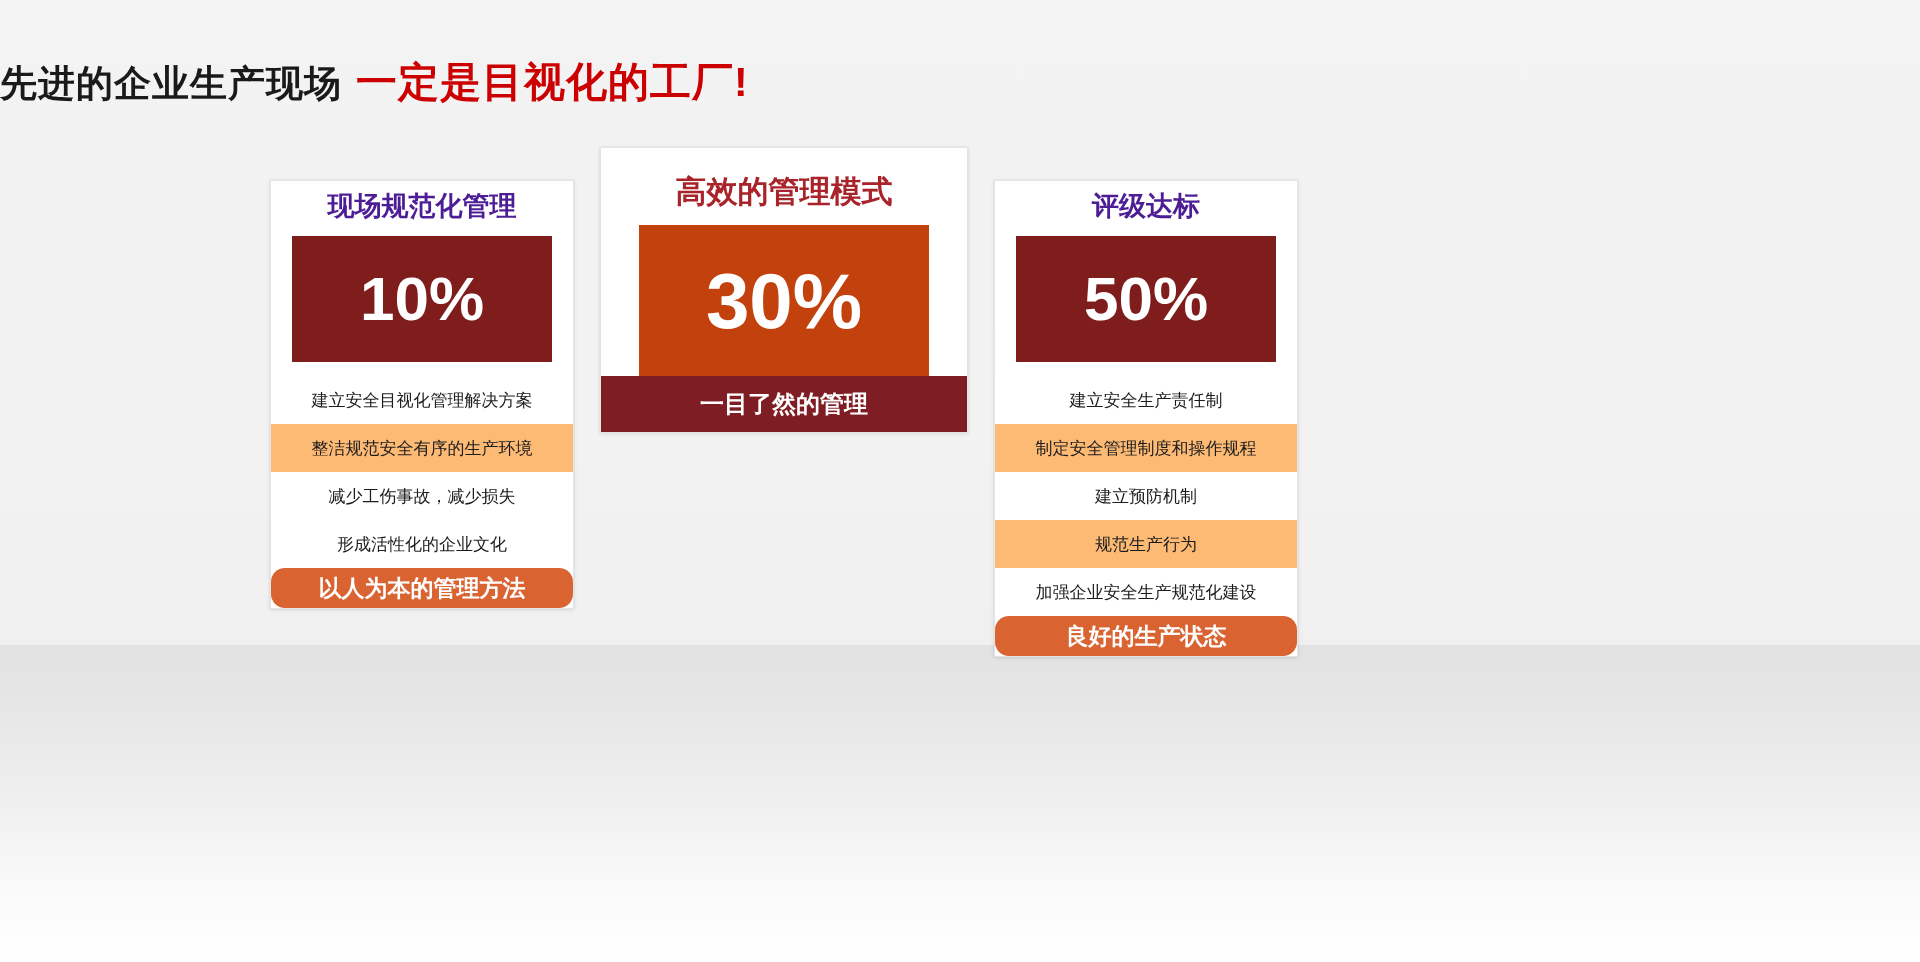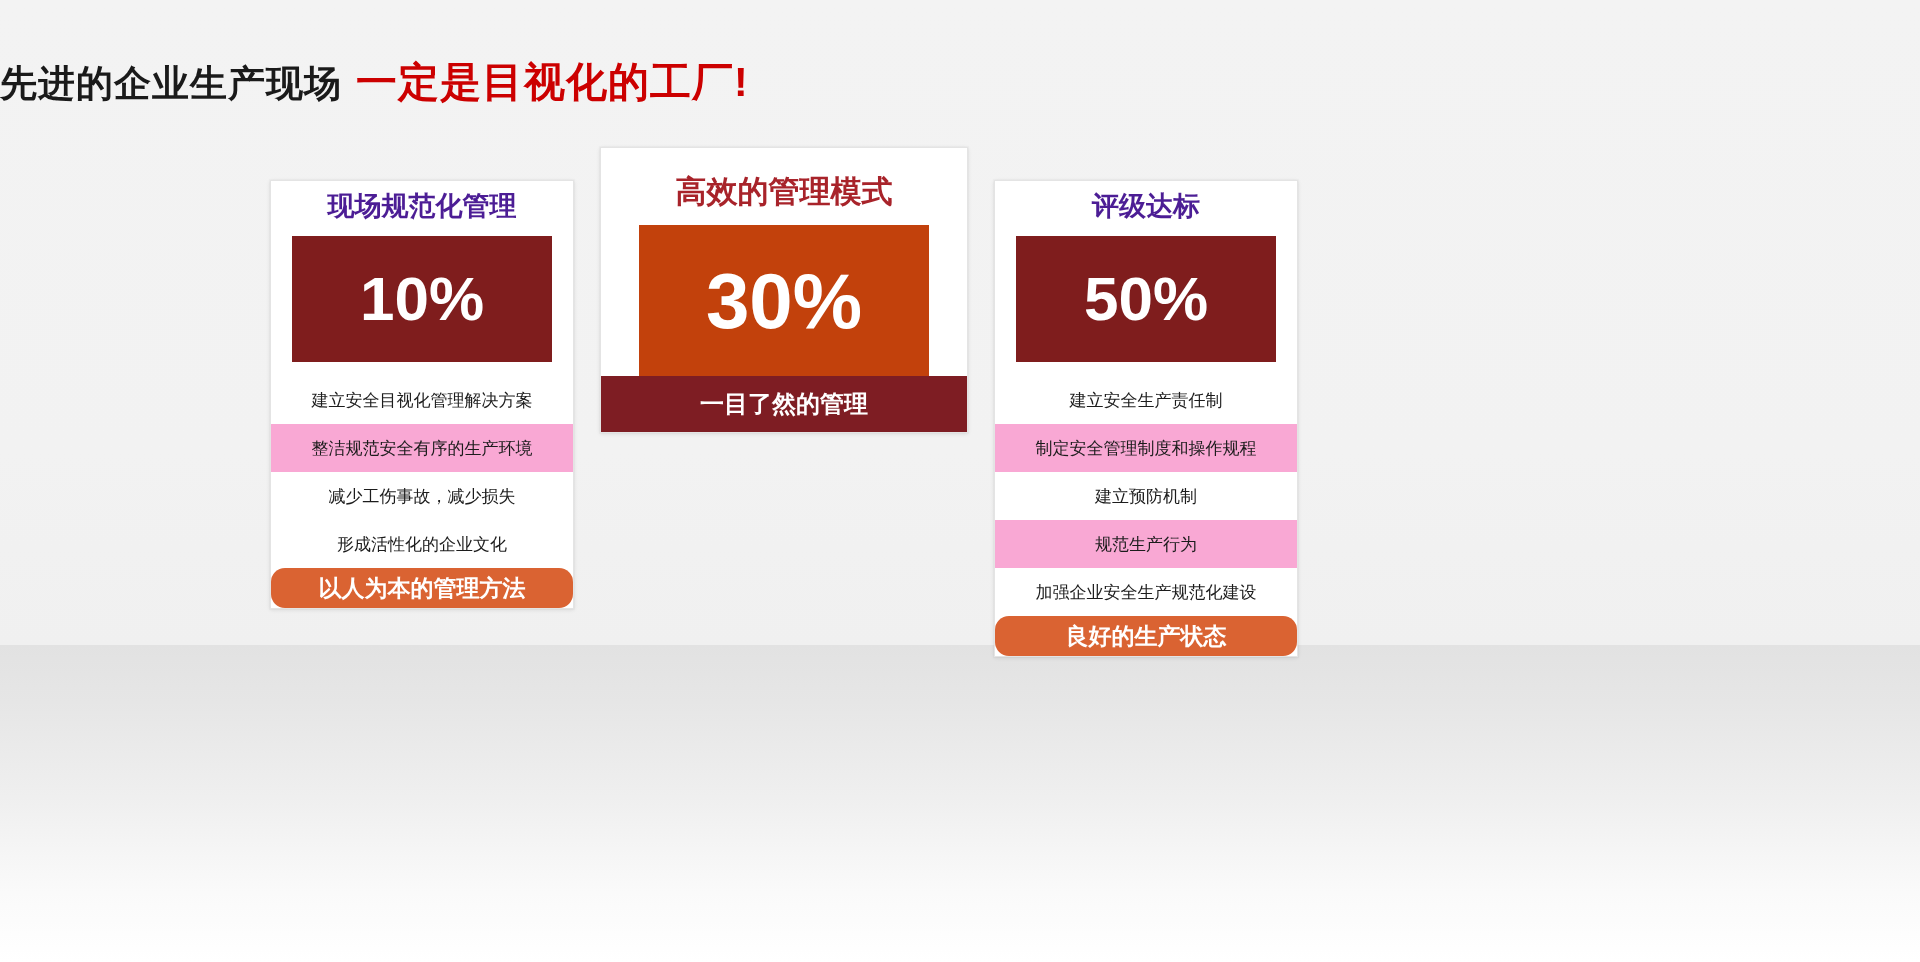--- a/index.html
+++ b/index.html
@@ -69,21 +69,21 @@
 
   .list{ margin-top:14px; }
   .row{
     text-align:center; color:#1c1c1c;
     white-space:nowrap; overflow:hidden;
     display:flex; align-items:center; justify-content:center;
   }
   .side .row{ height:48px; font-size:17px; }
   .mid  .row{ height:55px; font-size:19px; }
 
-  .side .row.alt{ background:#f9a8d4; }
+  .side .row.alt{ background:#fdba74; }
   .mid  .row.alt{ background:#f8e1e3; }
 
   .banner{
     text-align:center; color:#ffffff; font-weight:bold;
     display:flex; align-items:center; justify-content:center;
     white-space:nowrap;
   }
   .side .banner{ height:40px; font-size:23px; background:#da6332;border-radius:14px; }
   .mid  .banner{ height:56px; font-size:24px; background:#7e1d23; }
 </style>

